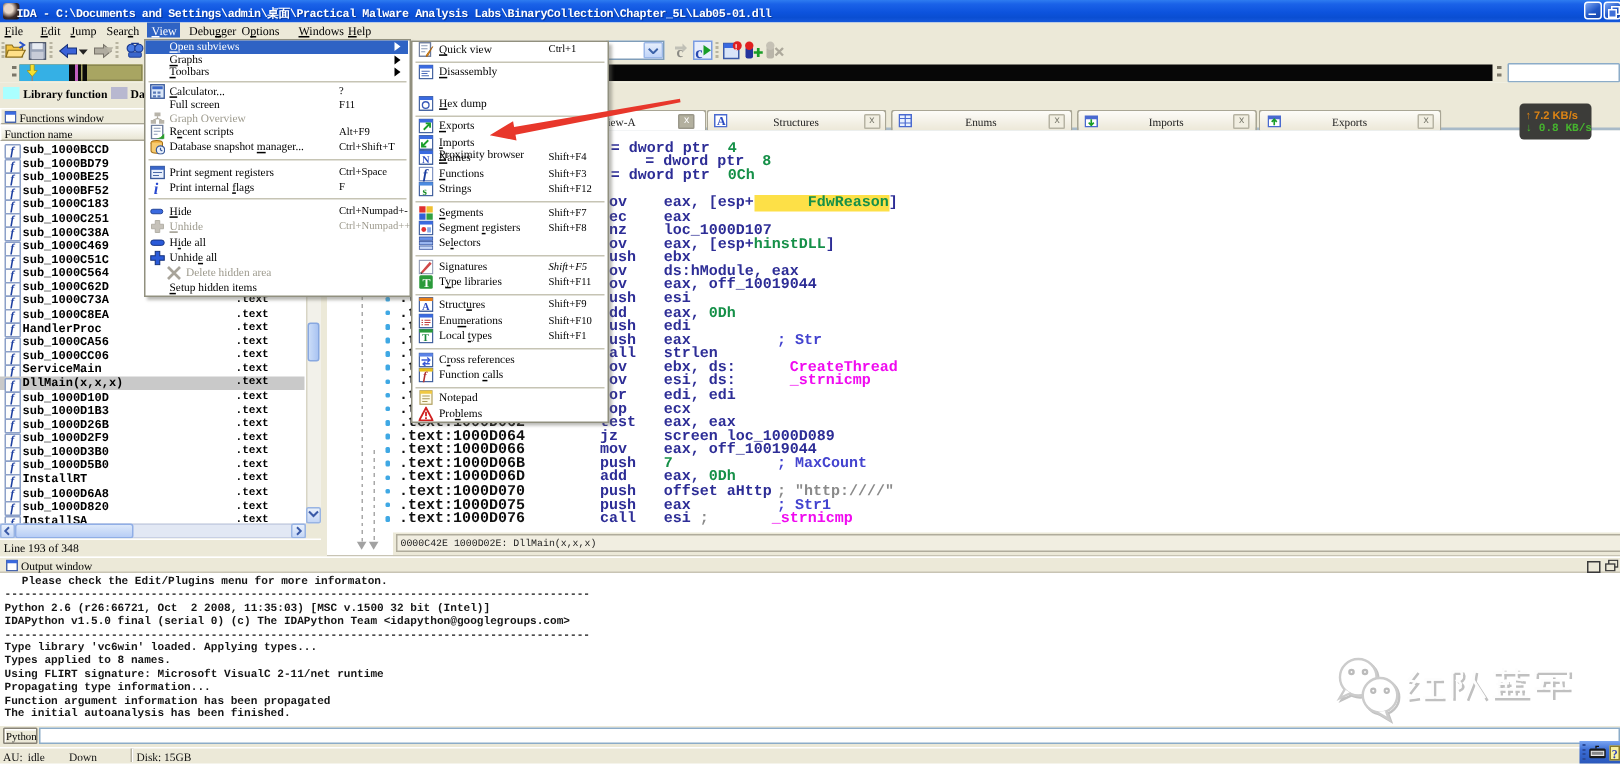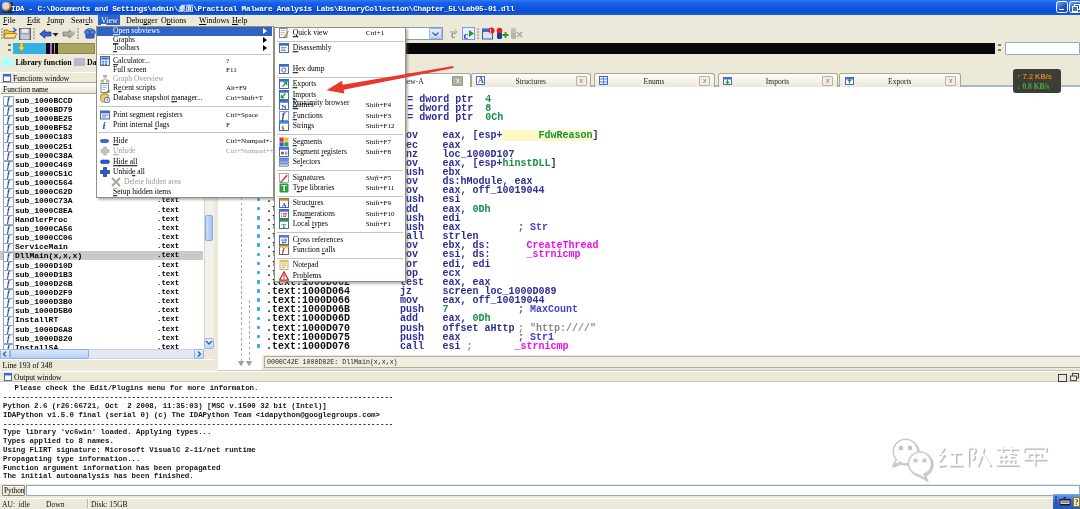--- a/index.html
+++ b/index.html
@@ -249,23 +249,23 @@
     </div>
 
 <div class="abs" style="left:218px;top:86.5px;width:862px;height:284px;background:#fff;"></div>
 <div class="abs" style="left:240.6px;top:156px;width:1.2px;height:205px;background:repeating-linear-gradient(180deg,#a8a8a8 0 2.6px,#fff 2.6px 5.2px);"></div>
 <div class="abs" style="left:248.6px;top:300px;width:1.2px;height:61px;background:repeating-linear-gradient(180deg,#a8a8a8 0 2.6px,#fff 2.6px 5.2px);"></div>
 <svg class="abs" style="left:237px;top:361px;" width="16" height="6" viewBox="0 0 16 6">
       <path d="M0.8 0 L7.4 0 L4.1 5.5 Z" fill="#a2a2a2"></path>
       <path d="M8.8 0 L15.4 0 L12.1 5.5 Z" fill="#a2a2a2"></path>
     </svg>
 <div class="dl" style="top:94.80px;"><span class="abs" style="left:407.2px;">= dword ptr  <span class="grn">4</span></span></div>
-<div class="dl" style="top:103.95px;"><span class="abs" style="left:407.2px;">= dword ptr  <span class="grn">8</span></span></div>
+<div class="dl" style="top:103.95px;"><span class="abs" style="left:407.2px;padding-left:23px;">= dword ptr  <span class="grn">8</span></span></div>
 <div class="dl" style="top:113.10px;"><span class="abs" style="left:407.2px;">= dword ptr  <span class="grn">0Ch</span></span></div>
-<div class="dl" style="top:131.40px;"><span class="adr">.text:1000D02E</span><span class="mn">mov</span><span class="op">eax, [esp+<span class="grn" style="background:#fef9c3;padding-left:36px;">FdwReason</span>]</span></div>
+<div class="dl" style="top:131.40px;"><span class="adr">.text:1000D02E</span><span class="mn">mov</span><span class="op">eax, [esp+<span class="grn" style="background:#fde047;padding-left:36px;">FdwReason</span>]</span></div>
 <div class="dl" style="top:140.55px;"><span class="adr">.text:1000D032</span><span class="mn">dec</span><span class="op">eax</span></div>
 <div class="dl" style="top:149.70px;"><span class="adr">.text:1000D033</span><span class="mn">jnz</span><span class="op">loc_1000D107</span></div>
 <div class="dl" style="top:158.85px;"><span class="adr">.text:1000D039</span><span class="mn">mov</span><span class="op">eax, [esp+<span class="grn">hinstDLL</span>]</span></div>
 <div class="dl" style="top:168.00px;"><span class="adr">.text:1000D03D</span><span class="mn">push</span><span class="op">ebx</span></div>
 <div class="dl" style="top:177.15px;"><span class="adr">.text:1000D03E</span><span class="mn">mov</span><span class="op">ds:hModule, eax</span></div>
 <div class="dl" style="top:186.30px;"><span class="adr">.text:1000D043</span><span class="mn">mov</span><span class="op">eax, off_10019044</span></div>
 <div class="dl" style="top:195.45px;"><span class="adr">.text:1000D048</span><span class="mn">push</span><span class="op">esi</span></div>
 <div class="dl" style="top:204.60px;"><span class="adr">.text:1000D049</span><span class="mn">add</span><span class="op">eax, <span class="grn">0Dh</span></span></div>
 <div class="dl" style="top:213.75px;"><span class="adr">.text:1000D04C</span><span class="mn">push</span><span class="op">edi</span></div>
 <div class="dl" style="top:222.90px;"><span class="adr">.text:1000D04D</span><span class="mn">push</span><span class="op">eax</span><span class="cm">; Str</span></div>
@@ -451,21 +451,21 @@
       <span class="mtx gr8" style="left:16px;top:50%;transform:translateY(-53%);"><u>U</u>nhide</span>
       <span class="msc gr8" style="left:129px;top:50%;transform:translateY(-53%);">Ctrl+Numpad++</span>
     </div>
 <div class="abs" style="left:97.0px;top:156.6px;width:175px;height:10.2px;">
       <span style="position:absolute;left:3px;top:50%;transform:translateY(-50%);width:10px;height:10px;">
         <svg width="10" height="10" viewBox="0 0 10 10">
           <rect x="0.5" y="3" width="9" height="3.6" rx="1.8" fill="#2a5ad8" stroke="#14307a" stroke-width="0.6"></rect>
           <path d="M1.5 4" stroke="#fff"></path>
         </svg>
       </span>
-      <span class="mtx " style="left:16px;top:50%;transform:translateY(-53%);text-decoration:underline;">H<u>i</u>de all</span>
+      <span class="mtx " style="left:16px;top:50%;transform:translateY(-53%);">H<u>i</u>de all</span>
     </div>
 <div class="abs" style="left:97.0px;top:166.8px;width:175px;height:10.2px;">
       <span style="position:absolute;left:3px;top:50%;transform:translateY(-50%);width:10px;height:10px;">
         <svg width="10" height="10" viewBox="0 0 10 10">
           <path d="M3.5 0.5 L6.5 0.5 L6.5 3.5 L9.5 3.5 L9.5 6.5 L6.5 6.5 L6.5 9.5 L3.5 9.5 L3.5 6.5 L0.5 6.5 L0.5 3.5 L3.5 3.5 Z" fill="#2a5ad8" stroke="#14307a" stroke-width="0.7"></path>
         </svg>
       </span>
       <span class="mtx " style="left:16px;top:50%;transform:translateY(-53%);">Unhid<u>e</u> all</span>
     </div>
 <div class="abs" style="left:108px;top:177.0px;width:175px;height:10.2px;">
@@ -710,21 +710,21 @@
       </span>
       <span class="mtx " style="left:17px;top:50%;transform:translateY(-53%);">Pro<u>b</u>lems</span>
     </div>
 
 <svg class="abs" style="left:0;top:0;pointer-events:none;" width="1080" height="509" viewBox="0 0 1080 509">
 <path d="M453.3 65.9 L342.74 84.64 L342.05 80.8 L326.5 90.2 L344.35 93.6 L343.66 89.76 L453.7 68.1 Z" fill="#e8372b"></path>
 </svg>
 
 <div class="abs" style="left:1013px;top:69px;width:48px;height:24px;background:#3c3c39;border-radius:3px;"></div>
 <div class="abs" style="left:1017px;top:71.5px;width:44px;font-family:'Liberation Sans',sans-serif;font-size:7.4px;font-weight:bold;color:#dd8414;white-space:pre;">↑ 7.2 KB/s</div>
-<div class="abs" style="left:1017px;top:81.5px;width:44px;font-family:Liberation Serif, serif;font-size:7.4px;font-weight:bold;color:#46b42f;white-space:pre;">↓ 0.8 KB/s</div>
+<div class="abs" style="left:1017px;top:81.5px;width:44px;font-family:Liberation Mono, monospace;font-size:7.4px;font-weight:bold;color:#46b42f;white-space:pre;">↓ 0.8 KB/s</div>
 
 <svg class="abs" style="left:880px;top:432px;pointer-events:none;" width="180" height="55" viewBox="0 0 180 55">
 <g stroke="#c2c2c2" stroke-width="1.6" fill="none" transform="translate(1.3,1.3)">
 <circle cx="25.5" cy="19.5" r="12.2"></circle>
 <path d="M16.5 27.5 L13 33.5 L20.5 30"></path>
 <circle cx="21" cy="16" r="1.4"></circle>
         <circle cx="30" cy="16" r="1.4"></circle>
 </g>
 <g stroke="#fff" fill="#fff" stroke-width="1.6">
 <circle cx="25.5" cy="19.5" r="12.2" stroke="#cccccc" fill="#fff"></circle>

